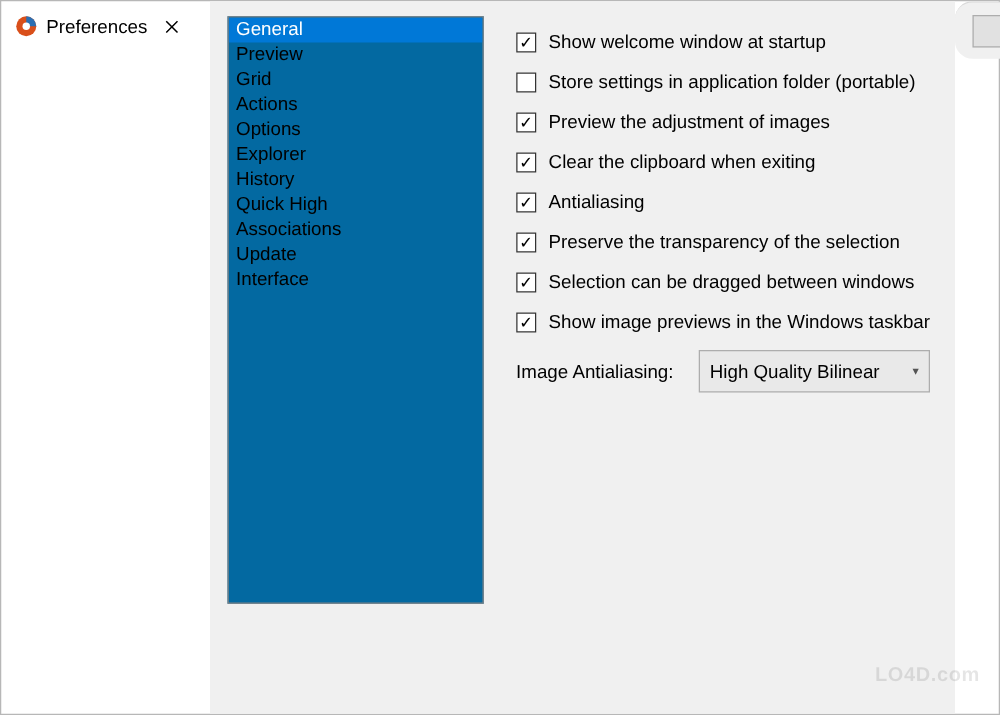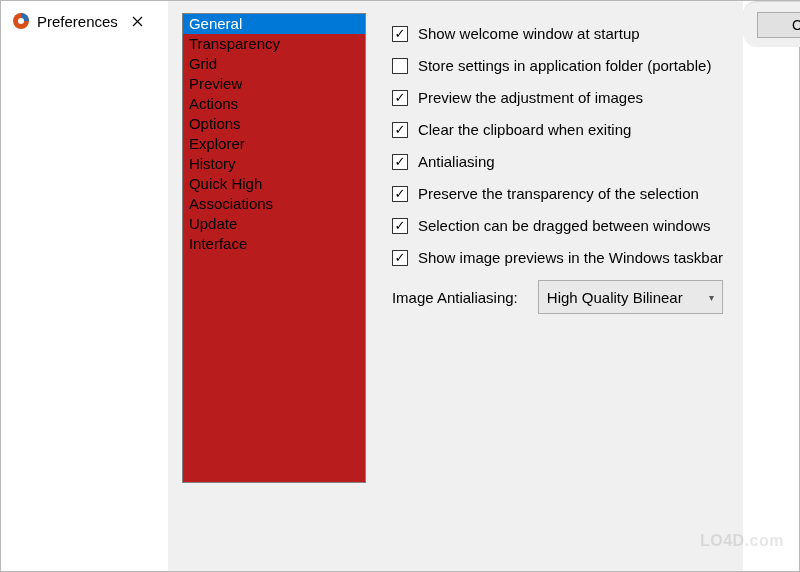--- a/index.html
+++ b/index.html
@@ -58,23 +58,23 @@
 
   .client {
     flex: 1;
     background: #f0f0f0;
     display: flex;
     padding: 12px 14px 8px 14px;
     gap: 20px;
   }
 
   .category-list {
-    width: 184px;
+    width: 205px;
     height: 470px;
-    background: #b91c1c;
+    background: #0369a1;
     border: 1px solid #828282;
     overflow: hidden;
   }
   .category-item {
     height: 20px;
     line-height: 20px;
     padding: 0 6px;
     font-size: 15px;
     color: #000;
     white-space: nowrap;
@@ -199,23 +199,22 @@
       <svg width="11" height="11" viewBox="0 0 11 11">
         <path d="M1 1 L10 10 M10 1 L1 10" stroke="#000" stroke-width="1.2"></path>
       </svg>
     </span>
   </div>
 
   <div class="client">
 
     <div class="category-list" id="category-list">
         <div class="category-item selected"><span>General</span></div>
-        <div class="category-item"><span>Transparency</span></div>
+        <div class="category-item"><span>Preview</span></div>
         <div class="category-item"><span>Grid</span></div>
-        <div class="category-item"><span>Preview</span></div>
         <div class="category-item"><span>Actions</span></div>
         <div class="category-item"><span>Options</span></div>
         <div class="category-item"><span>Explorer</span></div>
         <div class="category-item"><span>History</span></div>
         <div class="category-item"><span>Quick High</span></div>
         <div class="category-item"><span>Associations</span></div>
         <div class="category-item"><span>Update</span></div>
         <div class="category-item"><span>Interface</span></div>
       </div>
 

